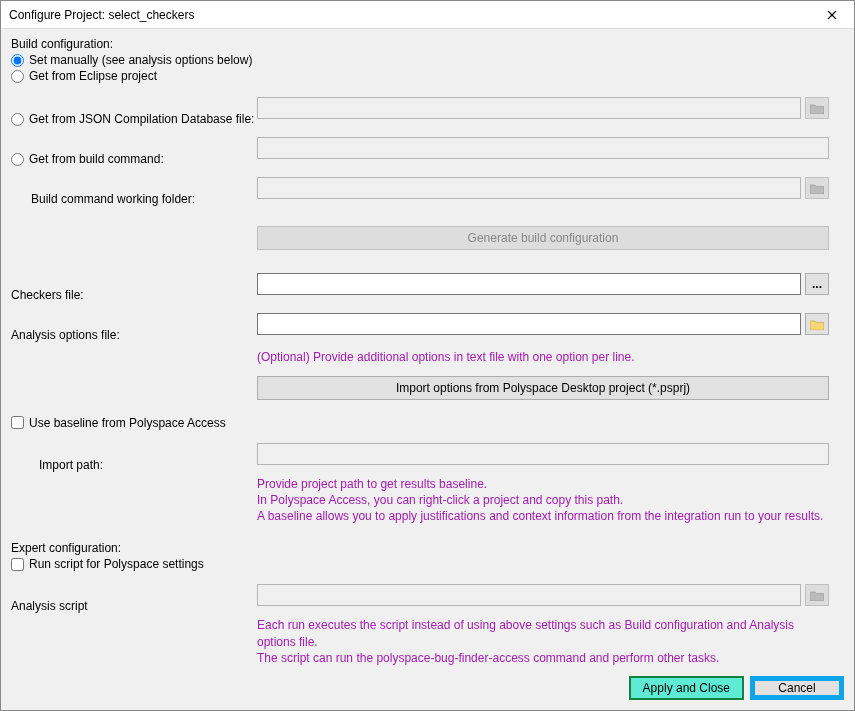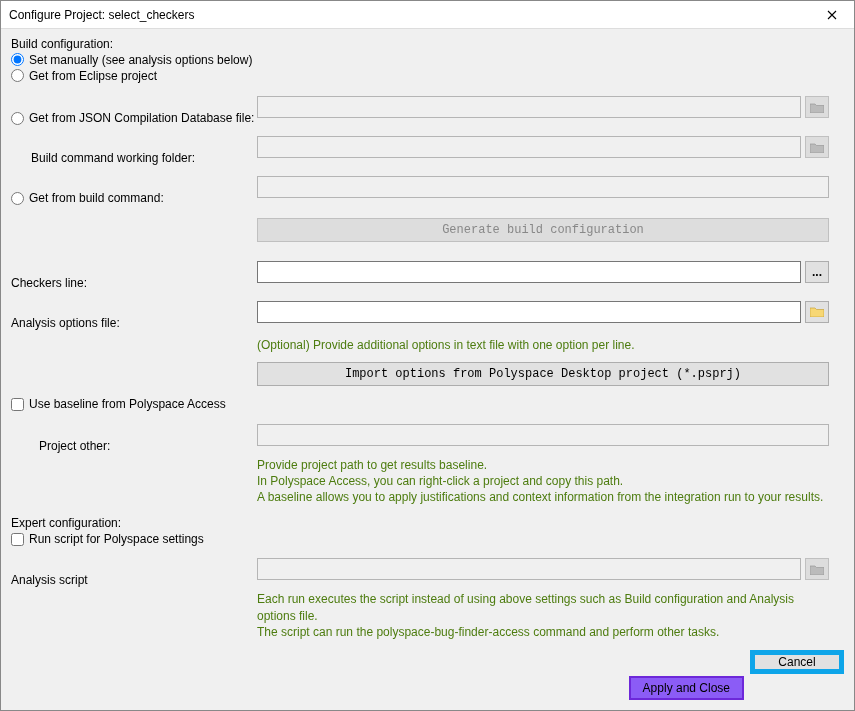--- a/index.html
+++ b/index.html
@@ -122,29 +122,28 @@
   }
   .wide-button {
     flex: 1;
     height: 24px;
     border: 1px solid #adadad;
     background: #e1e1e1;
     display: flex;
     align-items: center;
     justify-content: center;
     cursor: default;
-    font-family: Liberation Mono, monospace;
   }
   .wide-button.disabled {
     color: #888;
     background: #ddd;
     border-color: #c0c0c0;
   }
   .helptext {
-    color: #4d7c0f;
+    color: #a21caf;
     line-height: 1.35;
   }
   .gap-md { height: 22px; }
   .gap-lg { height: 28px; }
   .footer {
     padding: 8px 10px 10px 10px;
     display: flex;
     justify-content: flex-end;
     gap: 6px;
     background: #f0f0f0;
@@ -154,23 +153,22 @@
     height: 24px;
     border: 5px solid #0ea5e9;
     background: #e1e1e1;
     display: flex;
     align-items: center;
     justify-content: center;
     cursor: default;
     padding: 0 12px;
   }
   .dlg-btn.primary {
-    border: 2px solid #6d28d9;
-    background: #8b5cf6;
-    margin-top: 26px;
+    border: 2px solid #15803d;
+    background: #5eead4;
   }
   .folder-icon {
     width: 14px; height: 11px;
   }
   .folder-icon.dim path, .folder-icon.dim rect { fill: #bbb; stroke:#999; }
 </style>
 </head>
 <body>
 
 <div class="window">
@@ -217,61 +215,61 @@
         <input class="textbox disabled" disabled="" style="">
         <div class="browse-btn disabled">
           <svg class="folder-icon dim" viewBox="0 0 14 11">
               <path d="M0 2 h5 l1.5 1.5 H14 V11 H0 Z" fill="#ccc" stroke="#999" stroke-width="0.7"></path>
             </svg>
         </div>
       </div>
     </div>
 
     <div class="row">
+      <div class="label-cell">
+        <label class="radio-label">
+          <input type="radio" name="bc" style="">
+          <span>Get from build command:</span>
+        </label>
+      </div>
+      <div class="field-cell">
+        <input class="textbox disabled" disabled="" style="">
+      </div>
+    </div>
+
+    <div class="row">
       <div class="label-cell indent">
         <span>Build command working folder:</span>
       </div>
       <div class="field-cell">
         <input class="textbox disabled" disabled="" style="">
         <div class="browse-btn disabled">
           <svg class="folder-icon dim" viewBox="0 0 14 11">
               <path d="M0 2 h5 l1.5 1.5 H14 V11 H0 Z" fill="#ccc" stroke="#999" stroke-width="0.7"></path>
             </svg>
         </div>
       </div>
     </div>
 
-    <div class="row">
-      <div class="label-cell">
-        <label class="radio-label">
-          <input type="radio" name="bc" style="">
-          <span>Get from build command:</span>
-        </label>
-      </div>
-      <div class="field-cell">
-        <input class="textbox disabled" disabled="" style="">
-      </div>
-    </div>
-
     <div class="gap-lg"></div>
 
     <div class="row">
       <div class="label-cell"></div>
       <div class="field-cell">
         <div class="wide-button disabled">
           <span>Generate build configuration</span>
         </div>
       </div>
     </div>
 
     <div class="gap-md"></div>
 
     <div class="row">
       <div class="label-cell">
-        <span>Checkers line:</span>
+        <span>Checkers file:</span>
       </div>
       <div class="field-cell">
         <input class="textbox" style="">
         <div class="ellipsis-btn">
           <span>...</span>
         </div>
       </div>
     </div>
 
     <div class="row">
@@ -312,21 +310,21 @@
       <label class="check-label">
         <input type="checkbox" style="">
         <span>Use baseline from Polyspace Access</span>
       </label>
     </div>
 
     <div style="height:4px"></div>
 
     <div class="row">
       <div class="label-cell indent2">
-        <span>Project other:</span>
+        <span>Import path:</span>
       </div>
       <div class="field-cell">
         <input class="textbox disabled" disabled="" style="">
       </div>
     </div>
 
     <div class="row tight">
       <div class="label-cell"></div>
       <div class="field-cell" style="display:block">
         <div class="helptext">Provide project path to get results baseline.</div>

